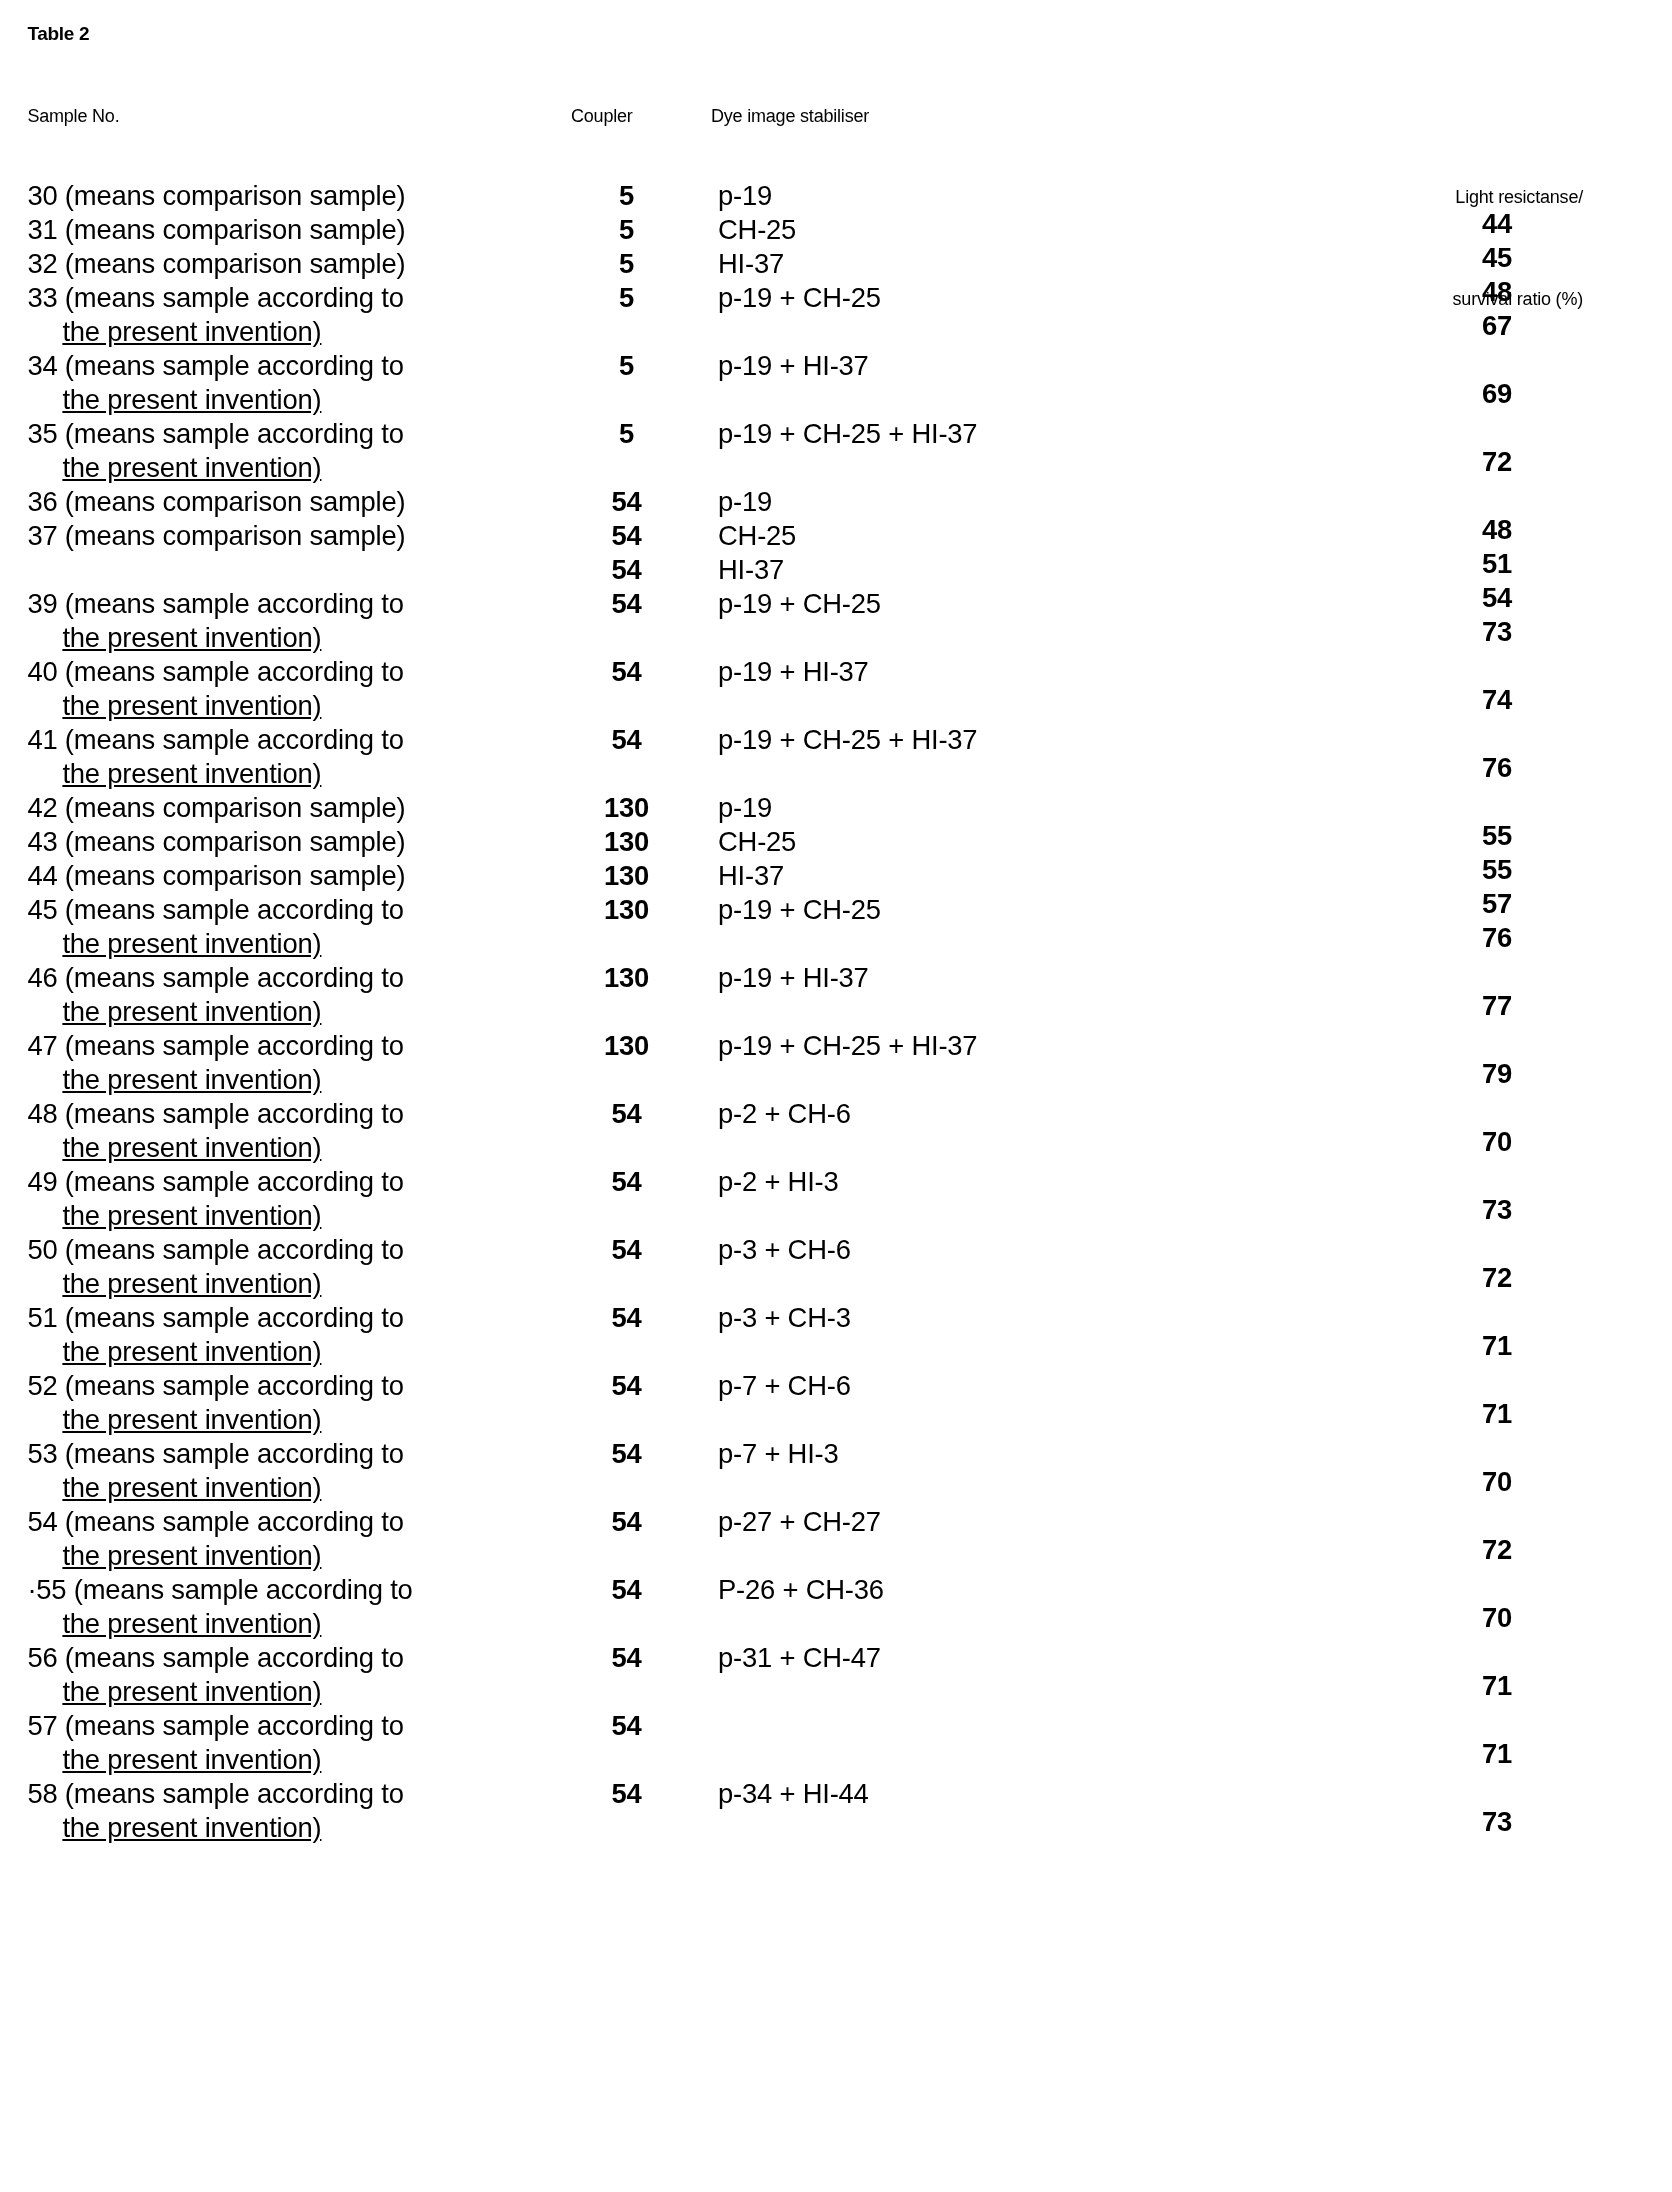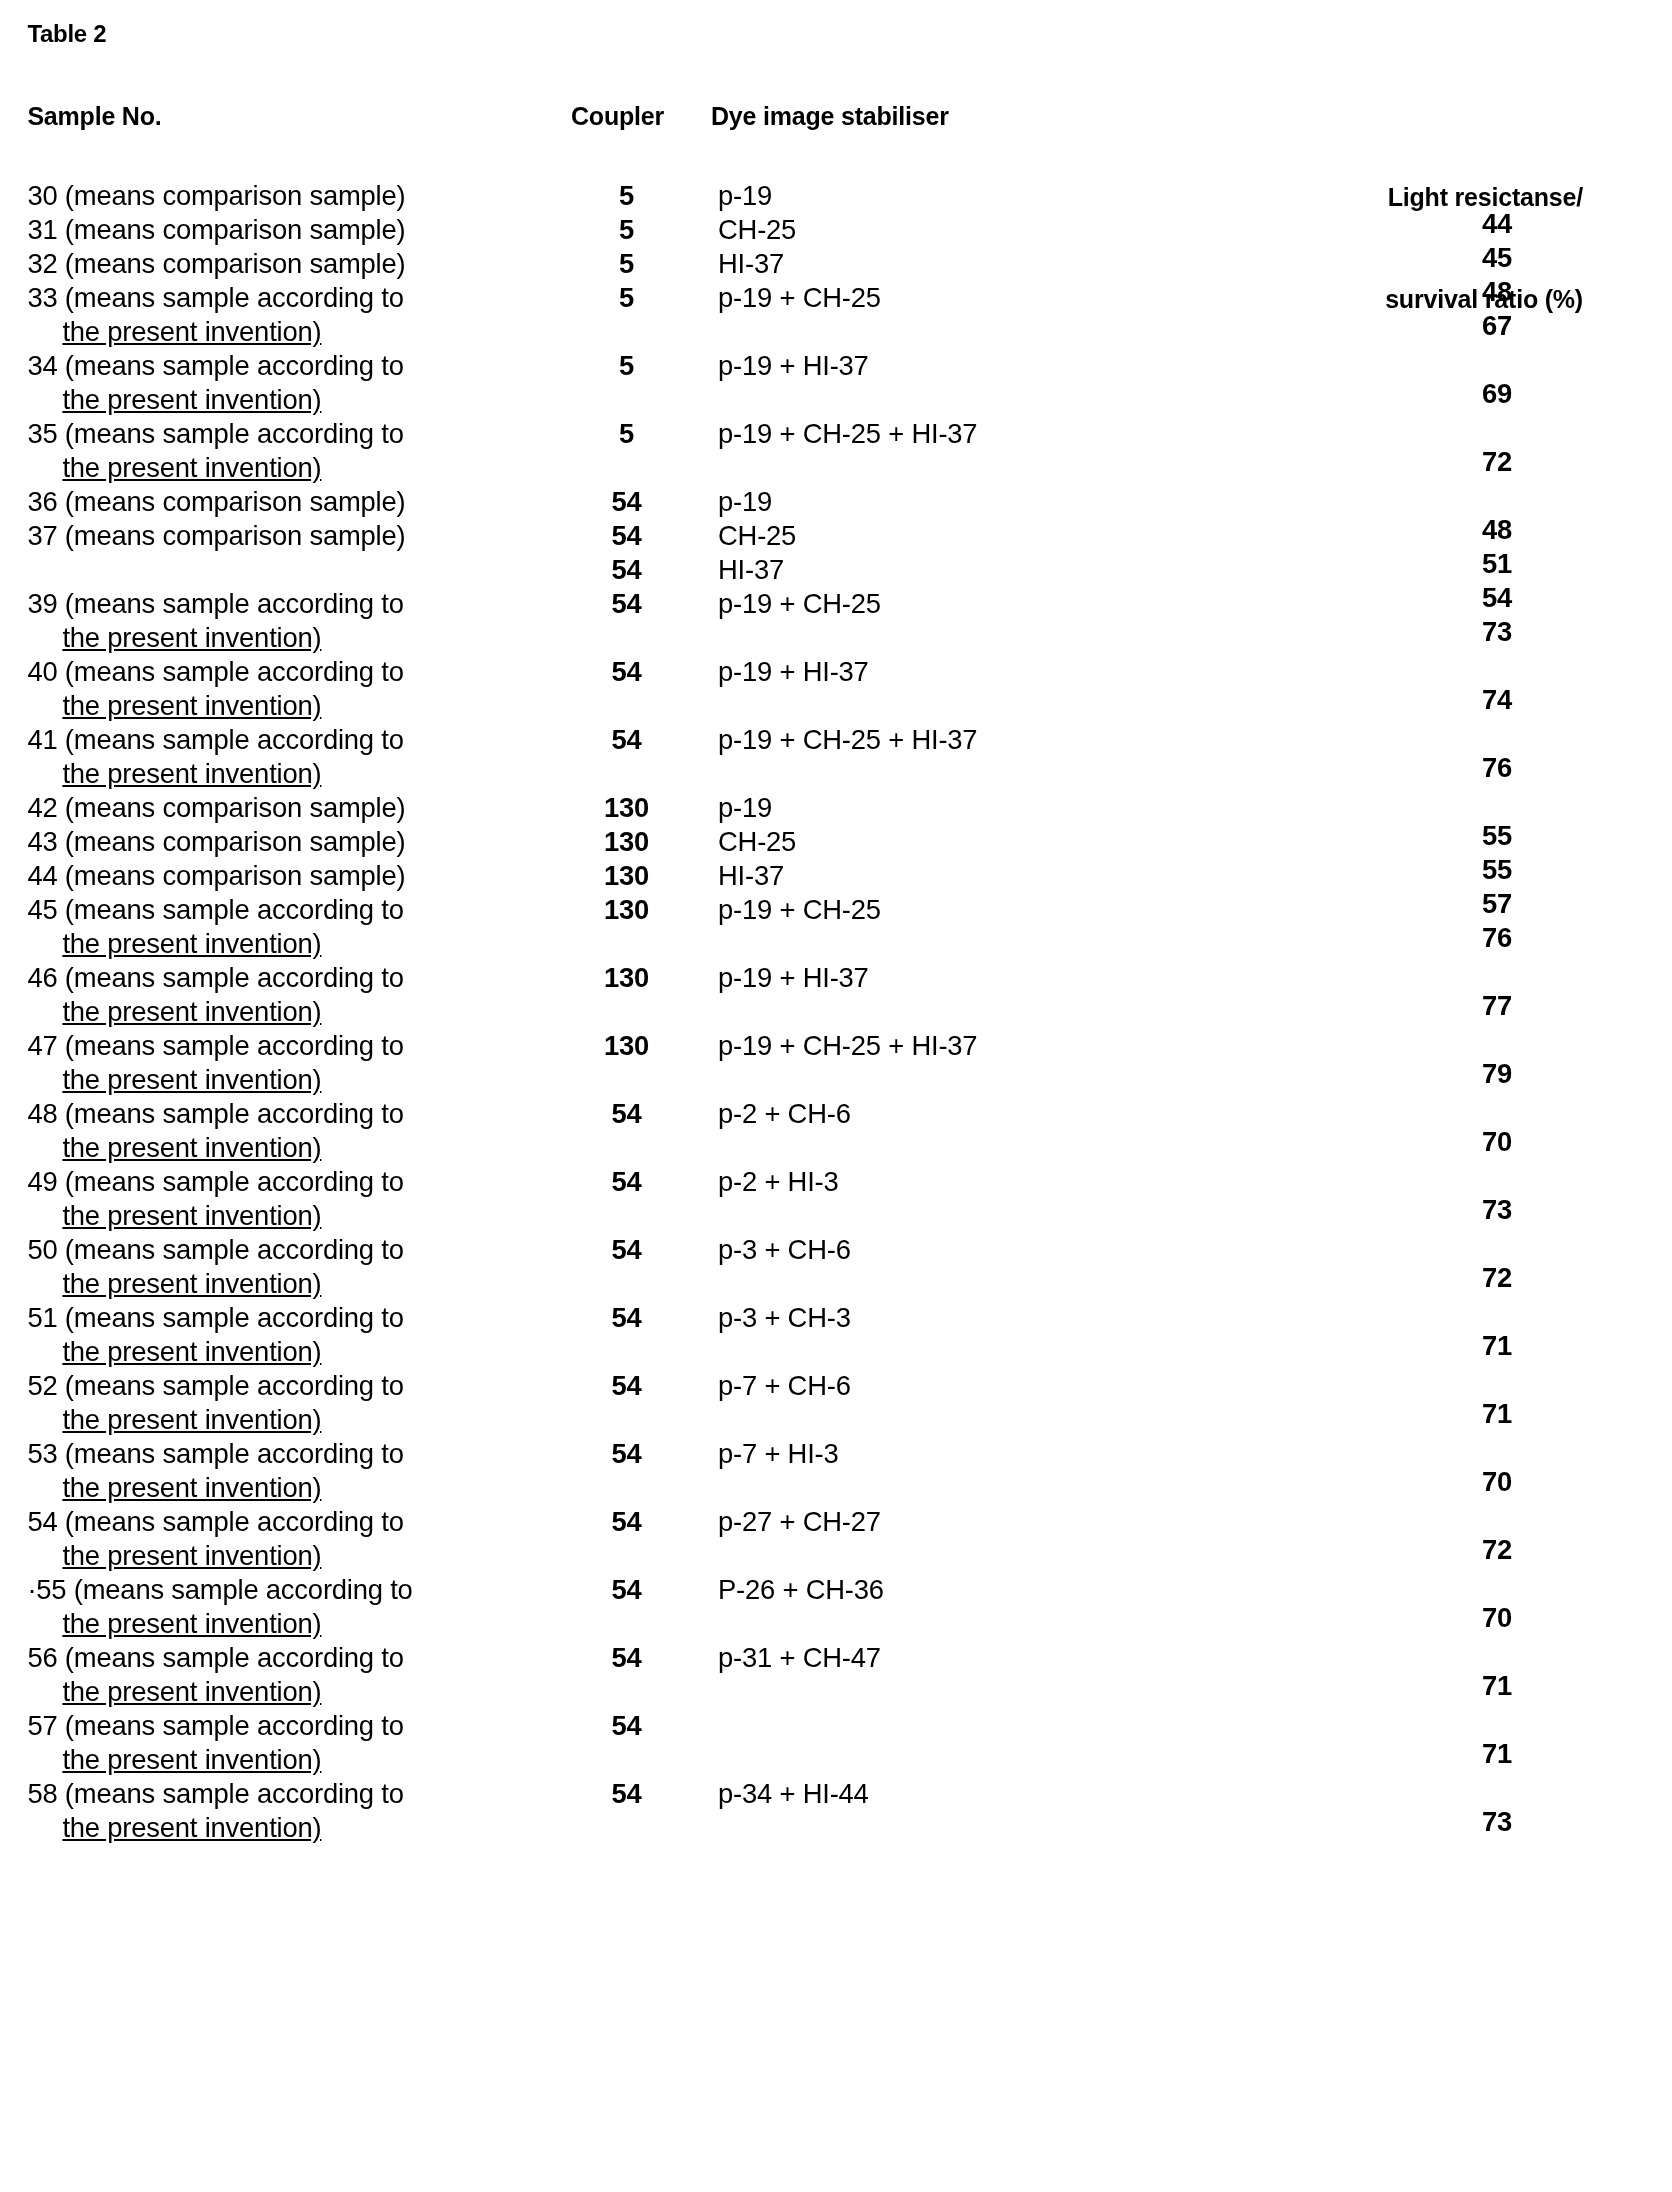--- a/index.html
+++ b/index.html
@@ -22,39 +22,39 @@
     box-sizing: border-box;
     padding: 0;
     overflow: hidden;
   }
 
   
   .table-title {
     position: absolute;
     left: 27.4px;
     top: 18.3px;
-    font-size: 24px;
+    font-size: 19px;
     font-weight: bold;
     letter-spacing: -0.3px;
     line-height: 31px;
   }
 
   
   .header-row {
     position: absolute;
     left: 0;
     top: 99px;
     width: 1672px;
     height: 73px;
   }
   .hdr {
     position: absolute;
-    font-size: 25px;
+    font-size: 18px;
     line-height: 34px;
-    font-weight: bold;
+    font-weight: normal;
     letter-spacing: -0.2px;
     white-space: pre;
   }
   .hdr-sample   { left: 27.4px;  top: 0; }
   .hdr-coupler  { left: 571px; top: 0; }
   .hdr-dye      { left: 711px; top: 0; }
   .hdr-light    { left: 1281px; top: 13px; width: 302px; text-align: right; }
 
   
   .rows {

